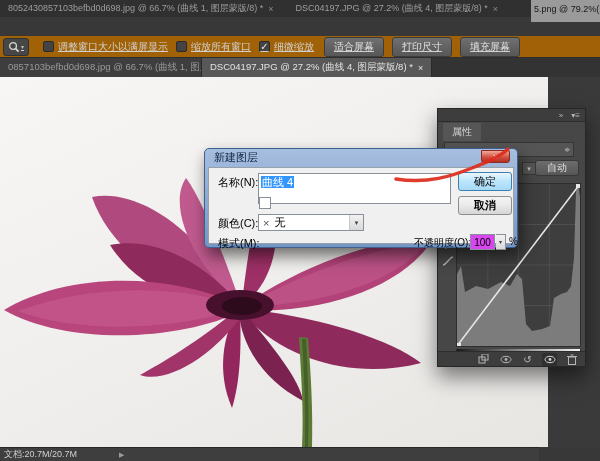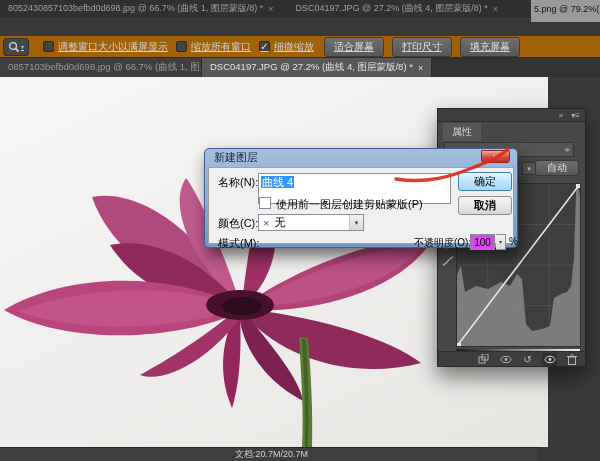--- a/index.html
+++ b/index.html
@@ -90,21 +90,21 @@
                        background:linear-gradient(#f2f2f2,#d9d9d9); display:flex; align-items:center;
                        justify-content:center; font-size:6px; color:#444; }
   .num-input { position:absolute; left:261px; top:66px; width:25px; height:16px; background:#d946ef;
                border:1px solid #8a9097; font-size:10px; text-align:center; line-height:15px; }
   .spinner { position:absolute; left:287px; top:66px; width:10px; height:16px; background:linear-gradient(#f2f2f2,#d9d9d9);
              border:1px solid #8a9097; border-left:none; font-size:6px; color:#444; text-align:center; line-height:15px; }
 
   
   .annotation { position:absolute; left:0; top:0; width:600px; height:461px; z-index:40; pointer-events:none; }
   .statusbar { position:absolute; left:0; top:447px; width:539px; height:14px; background:#3e3e3e;
-               border-top:1px solid #282828; display:flex; align-items:center; font-size:9px; color:#cfcfcf;flex-direction:column; }
+               border-top:1px solid #282828; display:flex; align-items:center; font-size:9px; color:#cfcfcf; }
   .statusbar .tri { margin-left:42px; font-size:7px; color:#9a9a9a; }
 </style>
 </head>
 <body>
 
 <div id="app">
 
   <div class="titlebar">
     <div class="ttab" style="max-width:330px;">
       <span>8052430857103befbd0d698.jpg @ 66.7% (曲线 1, 图层蒙版/8) *</span>
@@ -266,21 +266,20 @@
     <div class="dialog-title">新建图层</div>
     <div class="dlg-close"><span>×</span></div>
     <div class="dialog-body">
       <span class="lbl" style="left:9px;top:7px;">名称(N):</span>
       <div class="txt-input">
         <span class="sel-text">曲线 4</span>
       </div>
       <div class="dlg-btn dlg-ok">确定</div>
       <div class="dlg-btn dlg-cancel">取消</div>
       <span class="dlg-cb"></span>
-      <span class="lbl" style="left:67px;top:29px;">使用前一图层创建剪贴蒙版(P)</span>
 
       <span class="lbl" style="left:9px;top:48px;">颜色(C):</span>
       <div class="combo" style="left:49px;top:46px;width:106px;">
         <span style="color:#555;margin-right:5px;">×</span>
         <span>无</span>
         <span class="arrow-zone">▼</span>
       </div>
 
       <span class="lbl" style="left:9px;top:68px;">模式(M):</span>
       <span class="lbl" style="left:205px;top:68px;font-size:10px;">不透明度(O):</span>

